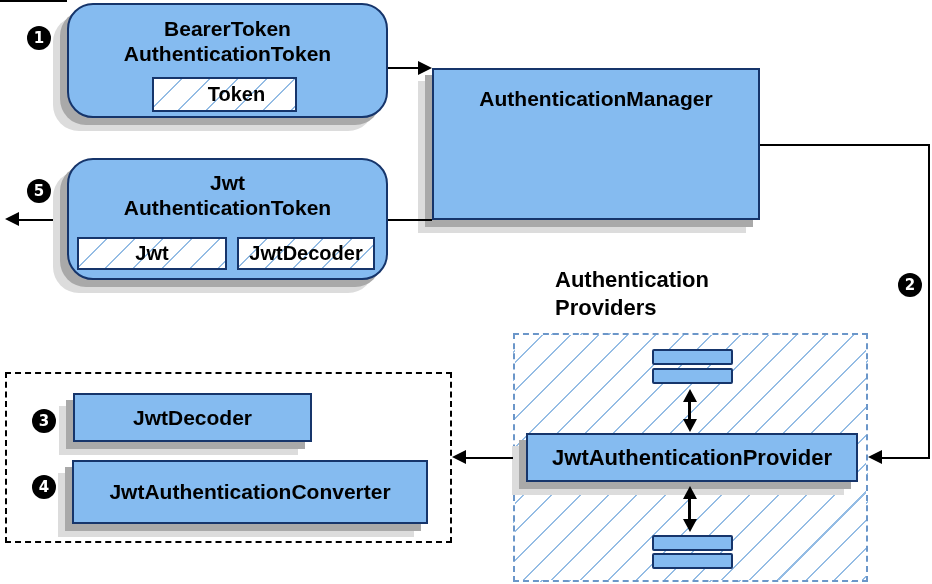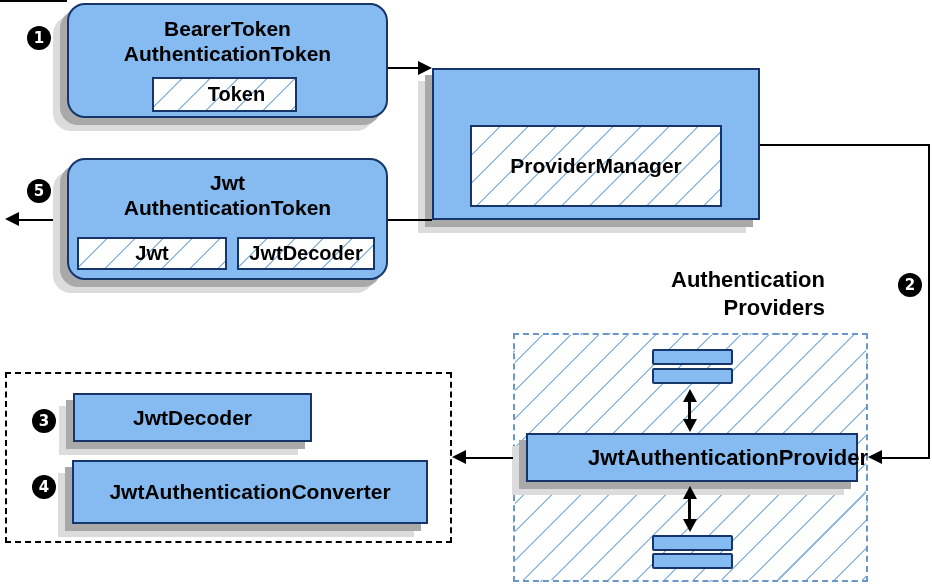--- a/index.html
+++ b/index.html
@@ -24,21 +24,21 @@
     color: #000;
   }
   .node {
     position: absolute;
     background: var(--box-fill);
     border: 2px solid var(--box-border);
     box-sizing: border-box;
     box-shadow: -7px 7px 0 var(--shadow-dark), -14px 13px 0 var(--shadow-light);
     font-weight: bold;
   }
-  .rounded { border-radius: 18px; }
+  .rounded { border-radius: 26px; }
   .node-title {
     text-align: center;
     white-space: pre-line;
     font-weight: bold;
     font-size: 21px;
     line-height: 25px;
   }
   .hatch {
     background-color: #ffffff;
     background-image: repeating-linear-gradient(135deg,
@@ -91,21 +91,21 @@
   .bar {
     position: absolute;
     width: 81px; height: 16px;
     background: var(--box-fill);
     border: 2px solid var(--box-border);
     box-sizing: border-box;
     border-radius: 2px;
   }
   .section-title {
     position: absolute;
-    text-align: right;
+    text-align: left;
     white-space: pre-line;
     font-weight: bold;
     font-size: 22px;
     line-height: 28px;
   }
 </style>
 </head>
 <body>
 
 <div class="canvas">
@@ -120,23 +120,21 @@
 AuthenticationToken</div>
     <div class="inner-box hatch" style="left:83px; top:72px; width:145px; height:35px;padding-left:24px;">
       <span>Token</span>
     </div>
   </div>
 
   <div class="hline" style="left:388px; top:67px; width:32px; height:2px;"></div>
   <div class="tri tri-right" style="left:418px; top:61px;"></div>
 
   <div class="node" style="left:432px; top:68px; width:328px; height:152px;">
-    <div class="inner-box hatch" style="left:36px; top:55px; width:252px; height:82px; font-size:21px;">
-      <span>ProviderManager</span>
-    </div>
+    <div class="node-title" style="padding-top:16px;">AuthenticationManager</div>
   </div>
 
   <div class="hline" style="left:760px; top:144px; width:170px; height:2px;"></div>
   <div class="vline" style="left:928px; top:144px; width:2px; height:315px;"></div>
   <div class="hline" style="left:882px; top:457px; width:48px; height:2px;"></div>
   <div class="tri tri-left" style="left:868px; top:450px;"></div>
   <div class="badge" style="left:898px; top:273px;">
     <span>2</span>
   </div>
 
@@ -165,21 +163,21 @@
   <div class="dashed-blue-container hatch" style="left:513px; top:333px; width:355px; height:249px;"></div>
 
   <div class="bar" style="left:652px; top:349px;"></div>
   <div class="bar" style="left:652px; top:368px;"></div>
 
   <div class="tri tri-up" style="left:683px; top:389px;"></div>
   <div class="vline" style="left:688px; top:399px; width:3px; height:22px;"></div>
   <div class="tri tri-down" style="left:683px; top:419px;"></div>
 
   <div class="node" style="left:526px; top:433px; width:332px; height:49px;">
-    <div class="center-label" style="font-size:22px; font-weight:bold;padding-left:36px;">JwtAuthenticationProvider</div>
+    <div class="center-label" style="font-size:22px; font-weight:bold;">JwtAuthenticationProvider</div>
   </div>
 
   <div class="tri tri-up" style="left:683px; top:486px;"></div>
   <div class="vline" style="left:688px; top:496px; width:3px; height:24px;"></div>
   <div class="tri tri-down" style="left:683px; top:519px;"></div>
 
   <div class="bar" style="left:652px; top:535px;"></div>
   <div class="bar" style="left:652px; top:553px;"></div>
 
   <div class="hline" style="left:464px; top:457px; width:49px; height:2px;"></div>

